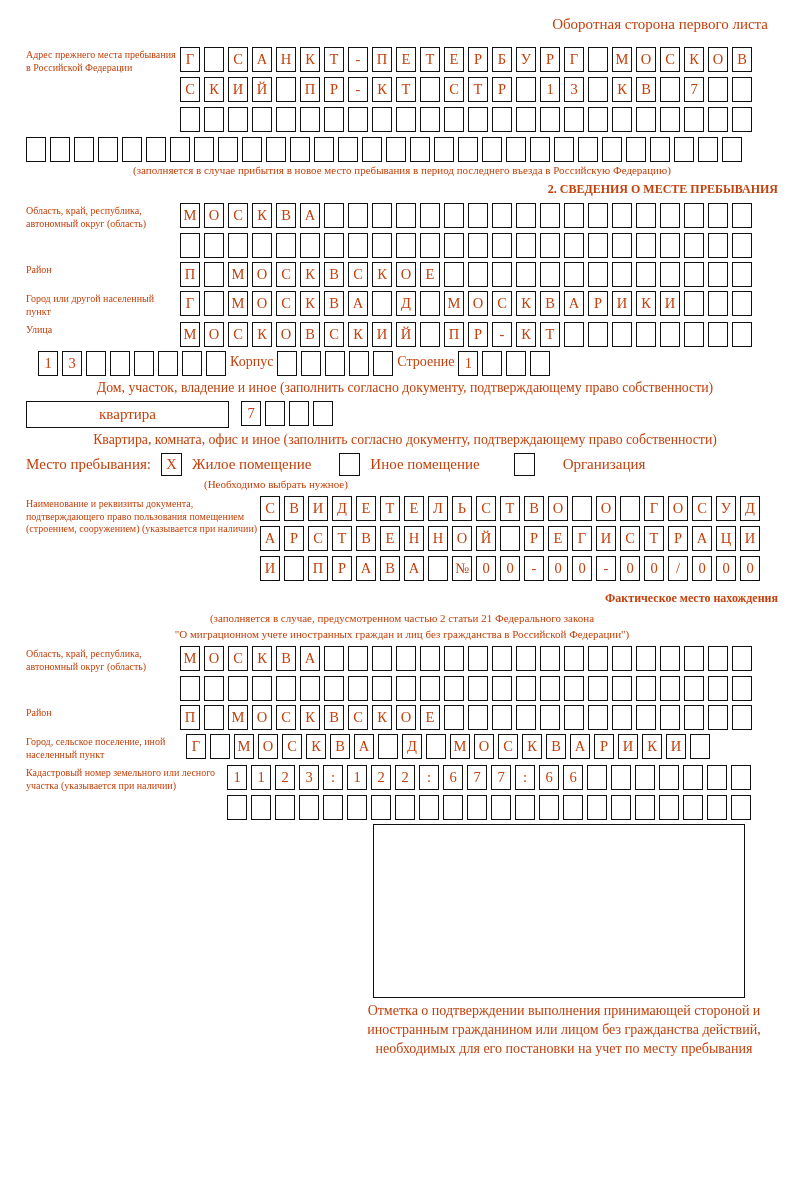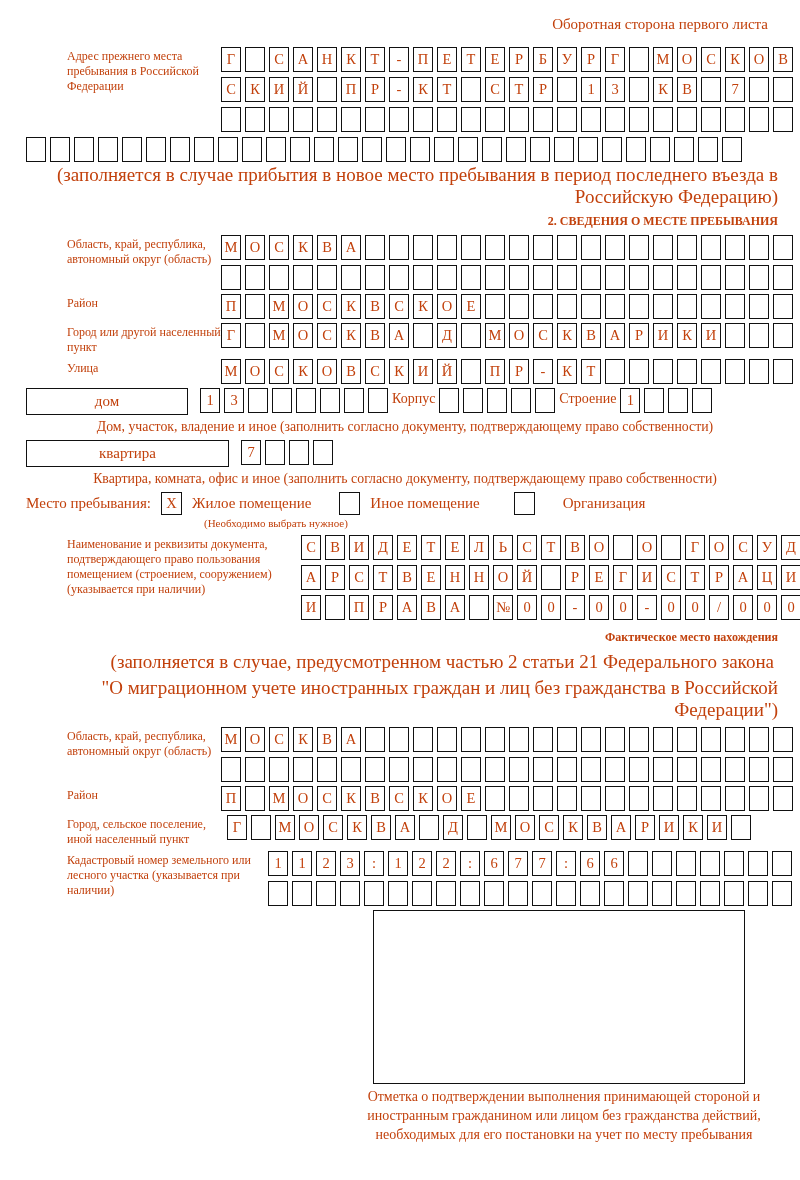--- a/index.html
+++ b/index.html
@@ -3,34 +3,34 @@
 <meta charset="utf-8">
 <style>
   html,body{margin:0;padding:0;background:#fff;}
   .page{
     width:800px;height:1180px;box-sizing:border-box;
     padding:14px 22px 0 26px;overflow:hidden;
     font-family:"Liberation Serif","DejaVu Serif",serif;color:#c2410c;background:#fff;
   }
   .header-note{text-align:right;font-size:15px;margin:2px 10px 14px 0;}
   .frow{display:flex;align-items:flex-start;margin-bottom:4px;}
-  .flabel{font-size:12px;line-height:1.25;flex:none;padding-top:2px;margin-left:41px;}
+  .flabel{font-size:10px;line-height:1.25;flex:none;padding-top:2px;}
   .w150{width:154px;}
   .w160{width:160px;}
   .w205{width:201px;}
   .w230{width:234px;}
   .cellrows{display:flex;flex-direction:column;gap:5px;}
   .cells{display:flex;gap:4px;}
   .cell{
     width:18px;height:23px;border:1.5px solid #111;flex:none;background:#fff;
     display:flex;align-items:center;justify-content:center;
     font-size:14.5px;line-height:1;
   }
   .fullrow{margin:5px 0 2px 0;}
-  .caption{font-size:19px;text-align:right;margin:2px 0 4px;}
+  .caption{font-size:11px;text-align:center;margin:2px 0 4px;}
   .caption-left{font-size:13.8px;text-align:center;margin:1px 0 5px 6px;}
   .sec-title{font-size:12px;font-weight:bold;text-align:right;margin:6px 0;}
   .widebox{
     border:1.5px solid #111;height:25px;flex:none;
     display:flex;align-items:center;justify-content:center;font-size:15px;background:#fff;
   }
   .inline-label{font-size:14px;padding:3px 4px 0 4px;flex:none;}
   .checkline{display:flex;align-items:center;margin:4px 0 2px;font-size:15px;}
   .checkbox{
     width:19px;height:21px;border:1.5px solid #111;flex:none;margin:0 10px;
@@ -309,21 +309,20 @@
         <div class="cell"></div>
         <div class="cell"></div>
         <div class="cell"></div>
         <div class="cell"></div>
         <div class="cell"></div>
         <div class="cell"></div>
       </div>
   </div>
 
   <div class="frow">
-    <div class="widebox w160">дом</div>
     <div class="gap12"></div>
     <div class="cells">
         <div class="cell">1</div>
         <div class="cell">3</div>
         <div class="cell"></div>
         <div class="cell"></div>
         <div class="cell"></div>
         <div class="cell"></div>
         <div class="cell"></div>
         <div class="cell"></div>

